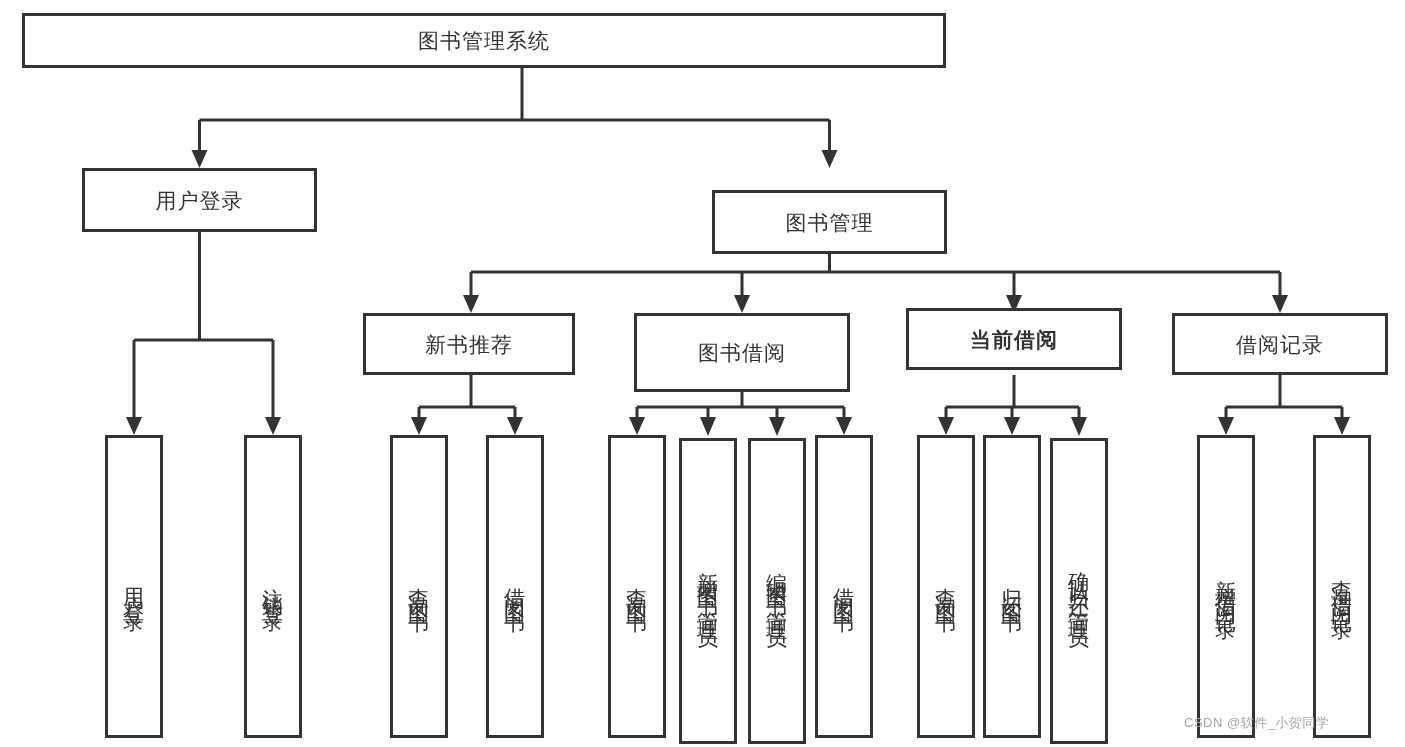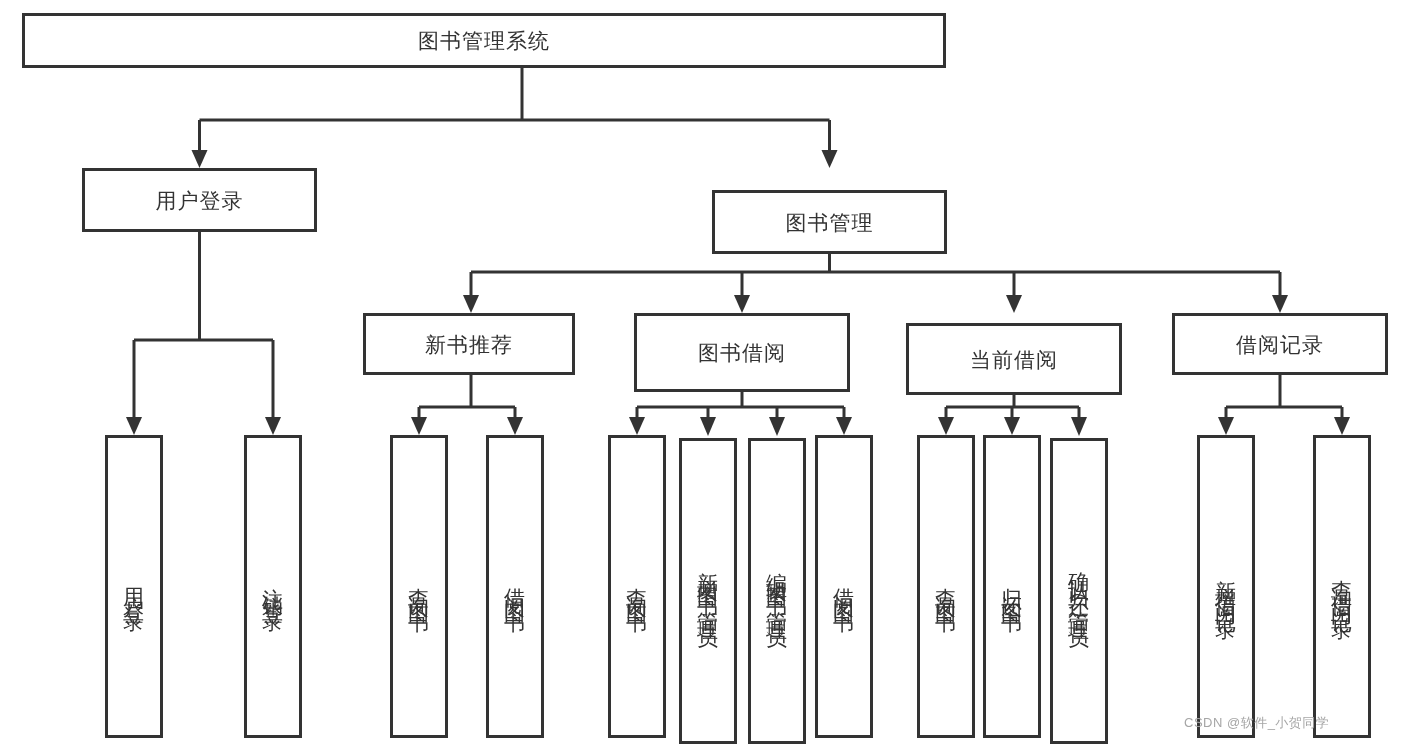--- a/index.html
+++ b/index.html
@@ -152,21 +152,21 @@
     </g>
   </svg>
 
   <div class="node" style="left:22px; top:13px; width:924px; height:55px;">图书管理系统</div>
 
   <div class="node" style="left:82px; top:168px; width:235px; height:64px;">用户登录</div>
   <div class="node" style="left:712px; top:168px; width:235px; height:64px;margin-top:22px;">图书管理</div>
 
   <div class="node" style="left:363px; top:313px; width:212px; height:62px;">新书推荐</div>
   <div class="node" style="left:634px; top:313px; width:216px; height:79px;">图书借阅</div>
-  <div class="node" style="left:906px; top:323px; width:216px; height:72px;">当前借阅</div>
+  <div class="node" style="left:906px; top:308px; width:216px; height:62px;font-weight:bold;">当前借阅</div>
   <div class="node" style="left:1172px; top:313px; width:216px; height:62px;">借阅记录</div>
 
   <div class="node v-box" style="left:105px; top:435px; width:58px; height:303px;">用户登录</div>
   <div class="node v-box" style="left:244px; top:435px; width:58px; height:303px;">注销登录</div>
 
   <div class="node v-box" style="left:390px; top:435px; width:58px; height:303px;">查询图书</div>
   <div class="node v-box" style="left:486px; top:435px; width:58px; height:303px;">借阅图书</div>
 
   <div class="node v-box" style="left:608px; top:435px; width:58px; height:303px;">查询图书</div>
   <div class="node v-box" style="left:679px; top:438px; width:58px; height:306px;">新增图书（管理员）</div>

